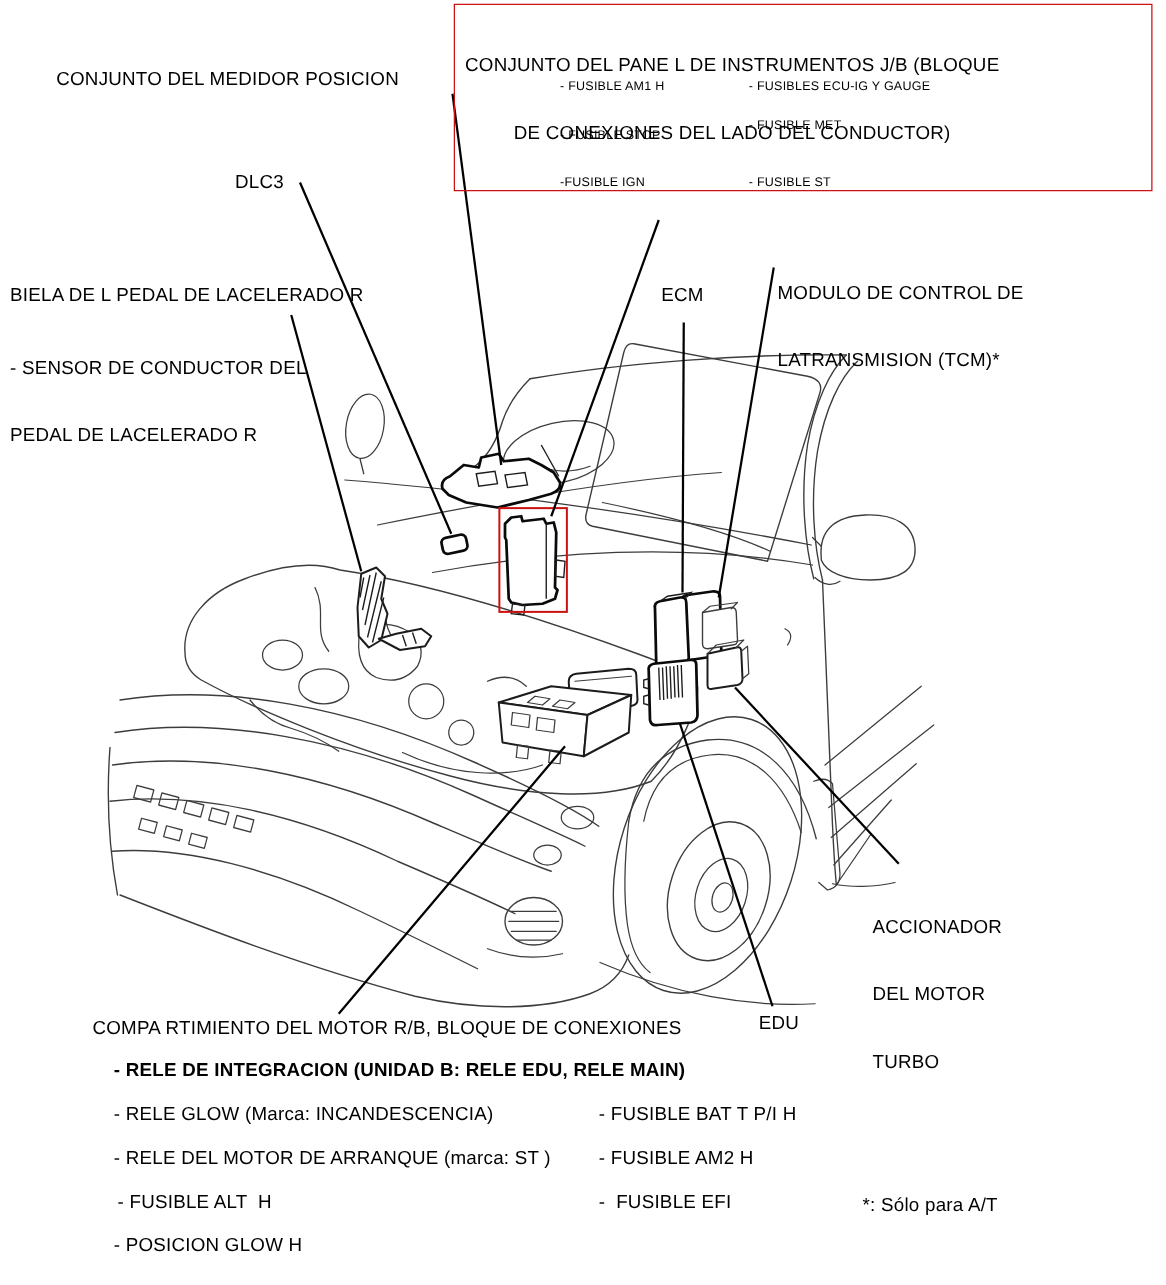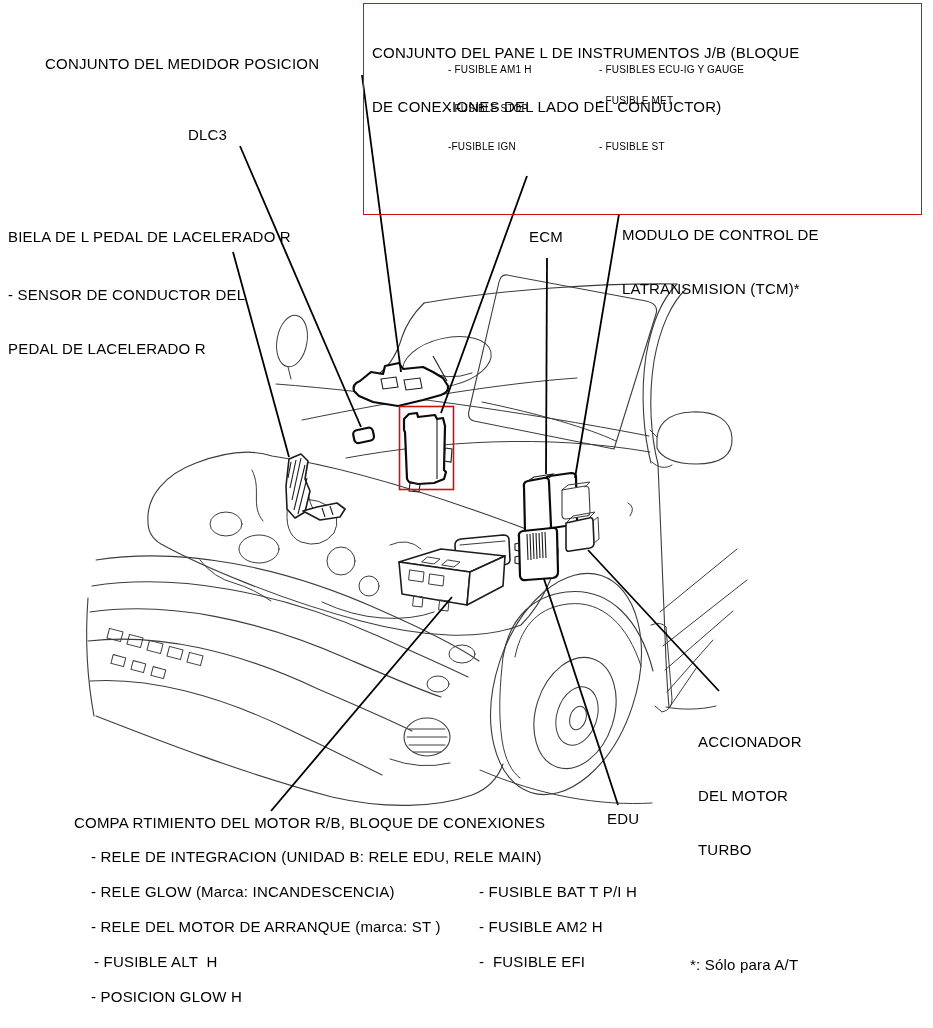--- a/index.html
+++ b/index.html
@@ -18,22 +18,22 @@
   #art{position:absolute;left:0;top:0;}
   .art{stroke:var(--line);stroke-width:1.1;fill:none;stroke-linecap:round;stroke-linejoin:round;}
   .artf{stroke:var(--line);stroke-width:1.1;fill:#ffffff;stroke-linejoin:round;}
   .thin{stroke-width:1;}
   .med{stroke:#1c1c1c;stroke-width:1.6;fill:#ffffff;stroke-linejoin:round;}
   .thick{stroke:#0a0a0a;stroke-width:2.2;fill:#ffffff;stroke-linejoin:round;}
   .detail{stroke:#1c1c1c;stroke-width:1.1;fill:none;}
   .leader{stroke:var(--ink);stroke-width:1.8;fill:none;}
   .redline{stroke:var(--red);stroke-width:1.6;fill:none;}
   #jb-box{
-    position:absolute;left:363px;top:3px;width:559px;height:212px;
-    border:1.5px solid var(--red);box-sizing:border-box;background:transparent;
+    position:absolute;left:363px;top:3px;width:559px;height:150px;
+    border:1.5px solid var(--red);box-sizing:border-box;background:transparent;text-align:center;
   }
   #jb-box .t{position:absolute;left:8px;top:4px;}
   #jb-box .f{position:absolute;font-size:10px;letter-spacing:.2px;white-space:pre;}
 </style>
 </head>
 <body>
 
 <svg id="art" width="933" height="1028" viewBox="0 0 933 1028">
 
   <g>
@@ -192,21 +192,21 @@
   </div>
   <span class="f" style="left:84px;top:60px;">- FUSIBLE AM1 H</span>
   <span class="f" style="left:235px;top:60px;">- FUSIBLES ECU-IG Y GAUGE</span>
   <span class="f" style="left:84px;top:99px;">- FUSIBLE STOP</span>
   <span class="f" style="left:235px;top:91px;">- FUSIBLE MET</span>
   <span class="f" style="left:84px;top:137px;">-FUSIBLE IGN</span>
   <span class="f" style="left:235px;top:137px;">- FUSIBLE ST</span>
 </div>
 
 <div class="lbl" style="left:45px;top:55px;">CONJUNTO DEL MEDIDOR POSICION</div>
-<div class="lbl" style="left:188px;top:126px;">DLC3</div>
+<div class="lbl" style="left:188px;top:137px;">DLC3</div>
 
 <div class="lbl" style="left:8px;top:228px;">BIELA DE L PEDAL DE LACELERADO R</div>
 <div class="lbl" style="left:8px;top:250px;">
   <div>- SENSOR DE CONDUCTOR DEL</div>
   <div>PEDAL DE LACELERADO R</div>
 </div>
 
 <div class="lbl" style="left:529px;top:228px;">ECM</div>
 
 <div class="lbl" style="left:622px;top:190px;">
@@ -216,21 +216,21 @@
 
 <div class="lbl" style="left:698px;top:697px;">
   <div>ACCIONADOR</div>
   <div>DEL MOTOR</div>
   <div>TURBO</div>
 </div>
 
 <div class="lbl" style="left:607px;top:810px;">EDU</div>
 
 <div class="lbl" style="left:74px;top:814px;">COMPA RTIMIENTO DEL MOTOR R/B, BLOQUE DE CONEXIONES</div>
-<div class="lbl" style="left:91px;top:848px;">- RELE DE INTEGRACION (UNIDAD B: RELE EDU, RELE MAIN)</div>
+<div class="lbl" style="left:91px;top:848px;font-weight:bold;">- RELE DE INTEGRACION (UNIDAD B: RELE EDU, RELE MAIN)</div>
 <div class="lbl" style="left:91px;top:883px;">- RELE GLOW (Marca: INCANDESCENCIA)</div>
 <div class="lbl" style="left:91px;top:918px;">- RELE DEL MOTOR DE ARRANQUE (marca: ST )</div>
 <div class="lbl" style="left:94px;top:953px;">- FUSIBLE ALT  H</div>
 <div class="lbl" style="left:91px;top:988px;">- POSICION GLOW H</div>
 <div class="lbl" style="left:479px;top:883px;">- FUSIBLE BAT T P/I H</div>
 <div class="lbl" style="left:479px;top:918px;">- FUSIBLE AM2 H</div>
 <div class="lbl" style="left:479px;top:953px;">-  FUSIBLE EFI</div>
 
 <div class="lbl" style="left:690px;top:956px;">*: Sólo para A/T</div>
 

